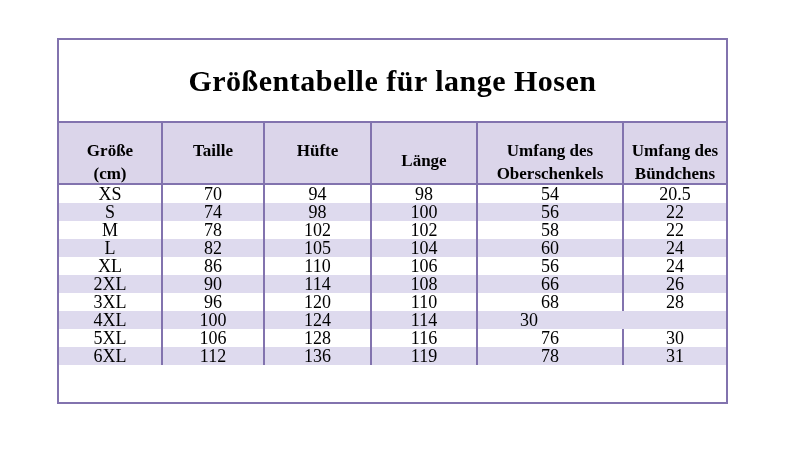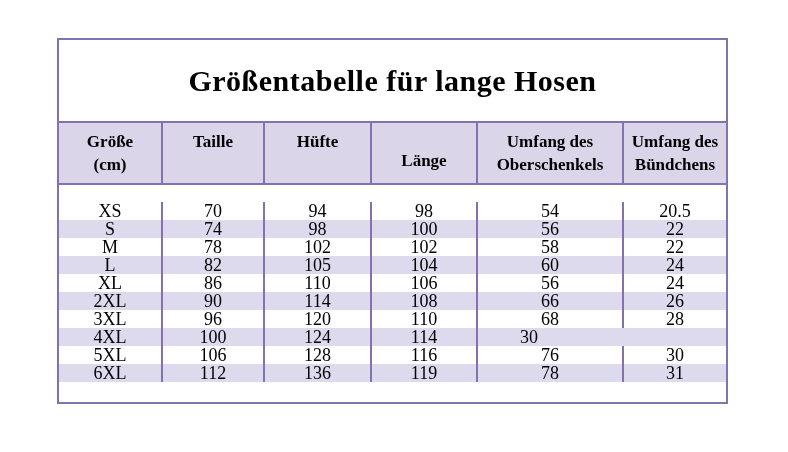--- a/index.html
+++ b/index.html
@@ -44,21 +44,21 @@
     border-bottom: 2px solid #8273ae;
     display: flex;
     background: #dbd5ea;
   }
   .hcell {
     box-sizing: border-box;
     border-right: 2px solid #8273ae;
     display: flex;
     align-items: flex-start;
     justify-content: center;
-    padding-top: 7px;
+    padding-top: 16px;
     text-align: center;
     font-weight: bold;
     font-size: 17px;
     line-height: 1.38;
     white-space: pre-line;
   }
   .hcell.mid {
     align-items: center;
     padding-top: 16px;
   }
@@ -66,21 +66,20 @@
   .c1 { width: 104px; }
   .c2 { width: 102px; }
   .c3 { width: 107px; }
   .c4 { width: 106px; }
   .c5 { width: 146px; }
   .c6 { width: 102px; }
   .tbody {
     height: 167px;
     display: flex;
     flex-direction: column;
-    margin-top: 17px;
   }
   .trow {
     flex: 1;
     display: flex;
     background: #ffffff;
   }
   .trow:nth-child(even) { background: #dedaee; }
   .cell {
     box-sizing: border-box;
     border-right: 2px solid #8273ae;

